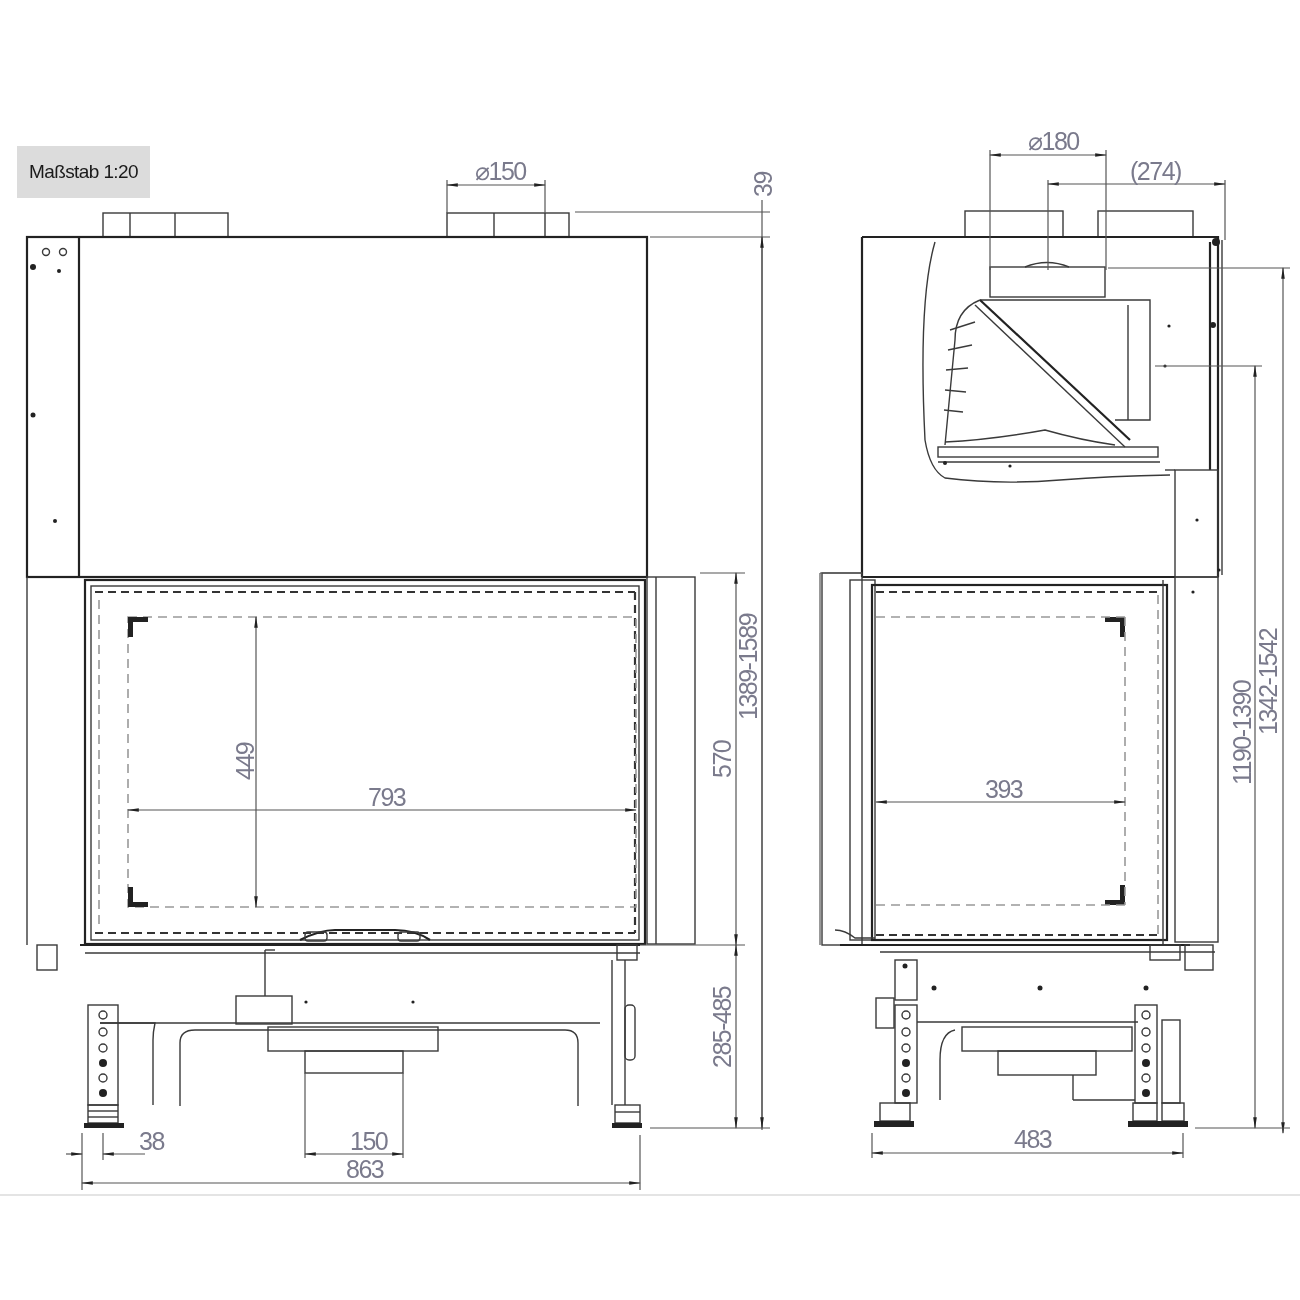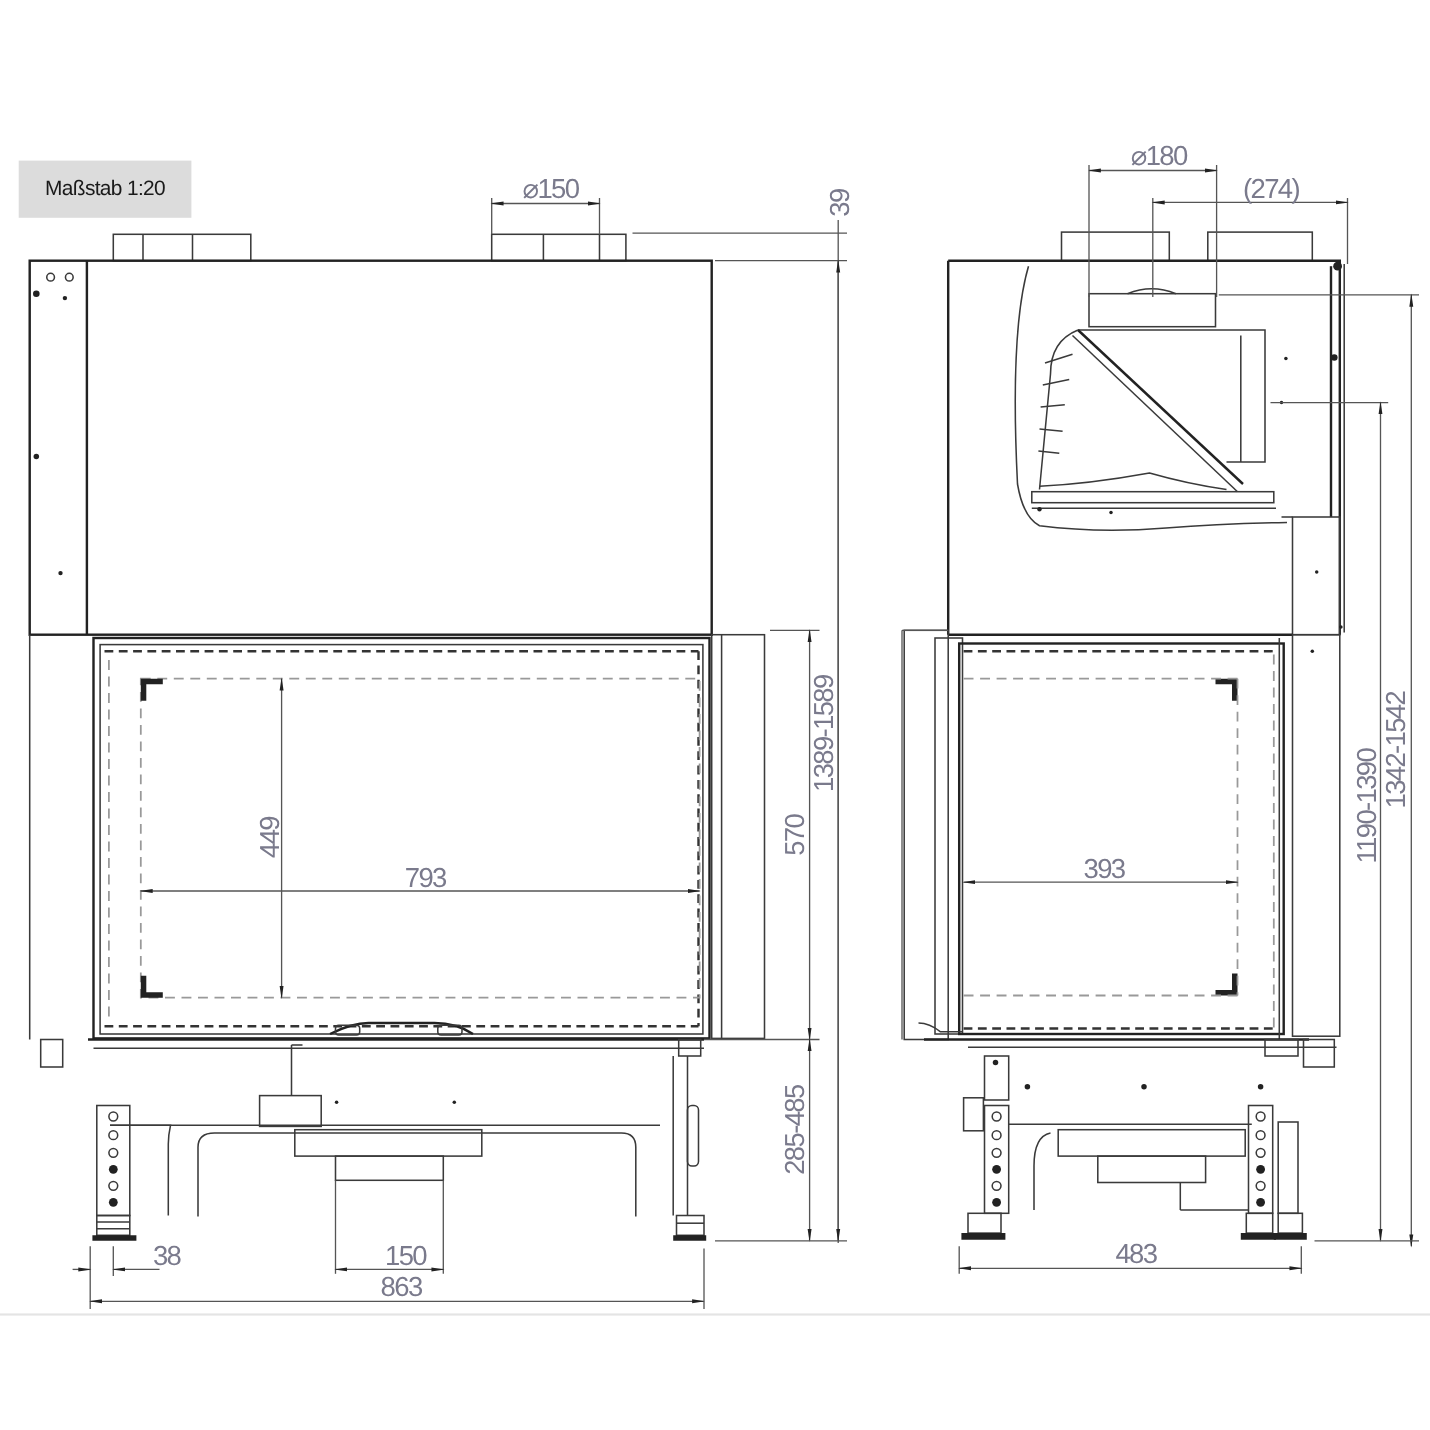--- a/index.html
+++ b/index.html
@@ -1,19 +1,19 @@
 <!DOCTYPE html>
 <html><head>
 <meta charset="utf-8">
 <style>
   html, body { margin: 0; padding: 0; background: #ffffff; }
   body { width: 1300px; height: 1300px; position: relative; overflow: hidden; font-family: "Liberation Sans", sans-serif; }
   #drawing { position: absolute; left: 0; top: 0; width: 1300px; height: 1300px; }
   .scale-badge {
-    position: absolute; left: 17px; top: 146px; width: 157px; height: 52px;
+    position: absolute; left: 17px; top: 146px; width: 133px; height: 52px;
     background: #dcdcdc; color: #1a1a1a; font-family: "Liberation Sans", sans-serif;
     font-size: 19px; font-stretch: condensed; letter-spacing: -0.6px;
     display: flex; align-items: center; justify-content: center; box-sizing: border-box;
   }
   .dim-text { font-family: "Liberation Sans", sans-serif; font-size: 25px; fill: #7a7a8c; letter-spacing: -1.5px; }
   .ln { stroke: #3a3a3a; fill: none; stroke-width: 1.4; }
   .ln2 { stroke: #222; fill: none; stroke-width: 2.2; }
   .dash { stroke: #999; fill: none; stroke-width: 1.6; stroke-dasharray: 9 6; }
   .dashk { stroke: #333; fill: none; stroke-width: 2.2; stroke-dasharray: 8 5; }
   .dimln { stroke: #555; stroke-width: 1.2; fill: none; }

